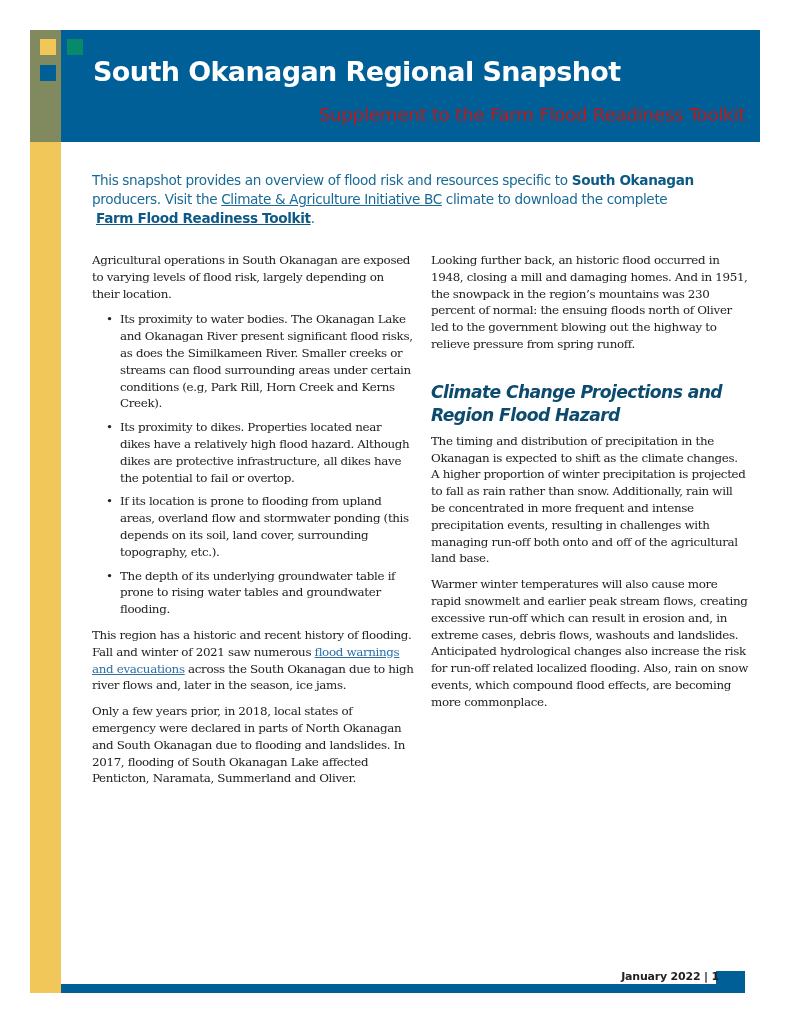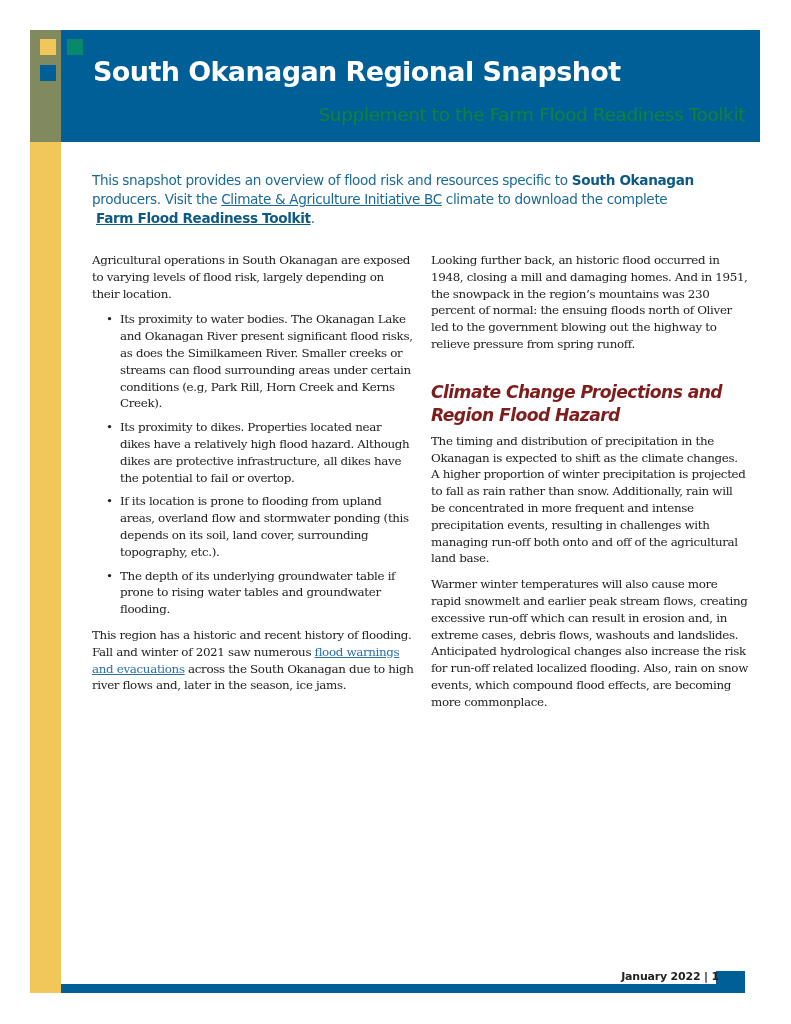--- a/index.html
+++ b/index.html
@@ -6,39 +6,39 @@
   body { width: 791px; height: 1024px; position: relative; overflow: hidden; font-family: "DejaVu Serif", serif; }
 
   .header-olive { position: absolute; left: 30px; top: 30px; width: 31px; height: 112px; background: #808a5e; }
   .header-blue { position: absolute; left: 61px; top: 30px; width: 699px; height: 112px; background: #005f96; }
   .sq { position: absolute; width: 16px; height: 16px; }
   .sq-yellow { left: 40px; top: 39px; background: #f1c75a; }
   .sq-green { left: 67px; top: 39px; background: #08896b; }
   .sq-blue { left: 40px; top: 65px; background: #005f96; }
 
   .title { position: absolute; left: 93px; top: 56px; color: #ffffff; font-family: "DejaVu Sans", sans-serif; font-weight: bold; font-size: 27px; letter-spacing: -0.6px; white-space: nowrap; margin: 0; }
-  .subtitle { position: absolute; right: 46px; top: 104px; color: #15803d; font-family: "DejaVu Sans", sans-serif; font-size: 18.5px; letter-spacing: -0.4px; white-space: nowrap; }
+  .subtitle { position: absolute; right: 46px; top: 104px; color: #b91c1c; font-family: "DejaVu Sans", sans-serif; font-size: 18.5px; letter-spacing: -0.4px; white-space: nowrap; }
 
   .left-bar { position: absolute; left: 30px; top: 142px; width: 31px; height: 851px; background: #f1c75a; }
 
   .intro { position: absolute; left: 92px; top: 171px; width: 620px; color: #1a6a98; font-family: "DejaVu Sans", sans-serif; font-size: 13.6px; line-height: 19px; letter-spacing: -0.35px; }
   .intro b { color: #0d5a86; }
   .intro a { color: #1a6a98; text-decoration: underline; }
   .intro a.toolkit { font-weight: bold; color: #0d5a86; margin-left: 4px; }
 
   .col { position: absolute; top: 252px; width: 322px; color: #222222; font-family: "DejaVu Serif", serif; font-size: 11.9px; line-height: 16.8px; letter-spacing: -0.35px; }
   .col-left { left: 92px; }
   .col-right { left: 431px; width: 318px; }
   .col p { margin: 0 0 9px 0; }
   .col ul { margin: 0 0 9px 0; padding: 0 0 0 28px; }
   .col li { margin: 0 0 7px 0; list-style: none; position: relative; }
   .col li .bullet { position: absolute; left: -14px; top: 0; }
   .col a { color: #2a6fa8; text-decoration: underline; }
 
-  .section-heading { margin: 28px 0 6px 0; color: #7f1d1d; font-family: "DejaVu Sans", sans-serif; font-weight: bold; font-style: italic; font-size: 17.2px; line-height: 23px; letter-spacing: -0.6px; }
+  .section-heading { margin: 28px 0 6px 0; color: #0c4a6e; font-family: "DejaVu Sans", sans-serif; font-weight: bold; font-style: italic; font-size: 17.2px; line-height: 23px; letter-spacing: -0.6px; }
 
   .footer-bar { position: absolute; left: 61px; top: 984px; width: 684px; height: 9px; background: #005f96; }
   .footer-block { position: absolute; left: 716px; top: 971px; width: 29px; height: 22px; background: #005f96; }
   .footer-text { position: absolute; right: 72px; top: 970px; font-family: "DejaVu Sans", sans-serif; font-weight: bold; font-size: 11px; color: #222; letter-spacing: -0.2px; }
 </style>
 </head>
 <body>
 
 <div class="header-olive"></div>
 <div class="header-blue"></div>
@@ -56,20 +56,21 @@
 
 <div class="col col-left">
   <p>Agricultural operations in South Okanagan are exposed to varying levels of flood risk, largely depending on their location.</p>
   <ul>
     <li><span class="bullet">•</span><span>Its proximity to water bodies. The Okanagan Lake and Okanagan River present significant flood risks, as does the Similkameen River. Smaller creeks or streams can flood surrounding areas under certain conditions (e.g, Park Rill, Horn Creek and Kerns Creek).</span></li>
     <li><span class="bullet">•</span><span>Its proximity to dikes. Properties located near dikes have a relatively high flood hazard. Although dikes are protective infrastructure, all dikes have the potential to fail or overtop.</span></li>
     <li><span class="bullet">•</span><span>If its location is prone to flooding from upland areas, overland flow and stormwater ponding (this depends on its soil, land cover, surrounding topography, etc.).</span></li>
     <li><span class="bullet">•</span><span>The depth of its underlying groundwater table if prone to rising water tables and groundwater flooding.</span></li>
   </ul>
   <p><span>This region has a historic and recent history of flooding. Fall and winter of 2021 saw numerous </span><a>flood warnings and evacuations</a><span> across the South Okanagan due to high river flows and, later in the season, ice jams.</span></p>
+  <p>Only a few years prior, in 2018, local states of emergency were declared in parts of North Okanagan and South Okanagan due to flooding and landslides. In 2017, flooding of South Okanagan Lake affected Penticton, Naramata, Summerland and Oliver.</p>
 </div>
 
 <div class="col col-right">
   <p>Looking further back, an historic flood occurred in 1948, closing a mill and damaging homes. And in 1951, the snowpack in the region’s mountains was 230 percent of normal: the ensuing floods north of Oliver led to the government blowing out the highway to relieve pressure from spring runoff.</p>
   <h2 class="section-heading">Climate Change Projections and Region Flood Hazard</h2>
   <p>The timing and distribution of precipitation in the Okanagan is expected to shift as the climate changes. A higher proportion of winter precipitation is projected to fall as rain rather than snow. Additionally, rain will be concentrated in more frequent and intense precipitation events, resulting in challenges with managing run-off both onto and off of the agricultural land base.</p>
   <p>Warmer winter temperatures will also cause more rapid snowmelt and earlier peak stream flows, creating excessive run-off which can result in erosion and, in extreme cases, debris flows, washouts and landslides. Anticipated hydrological changes also increase the risk for run-off related localized flooding. Also, rain on snow events, which compound flood effects, are becoming more commonplace.</p>
 </div>
 
 <div class="footer-bar"></div>

